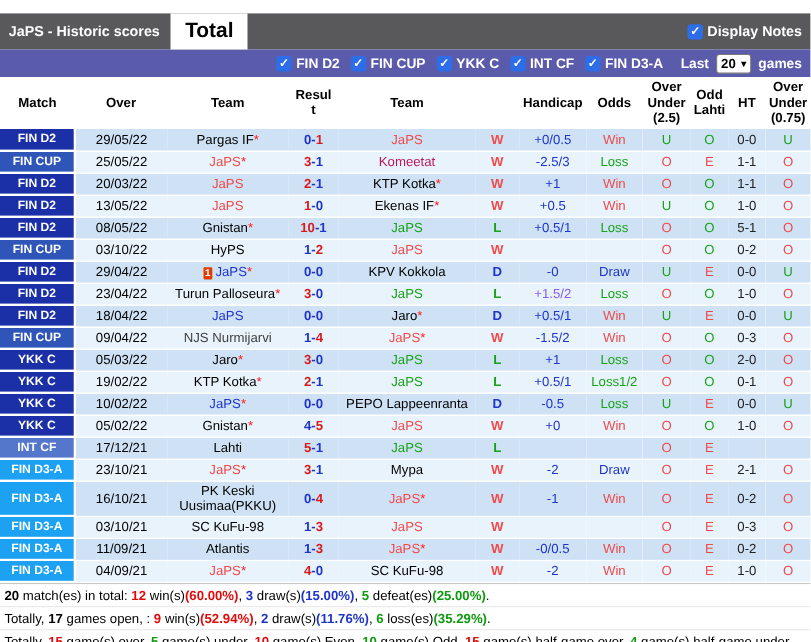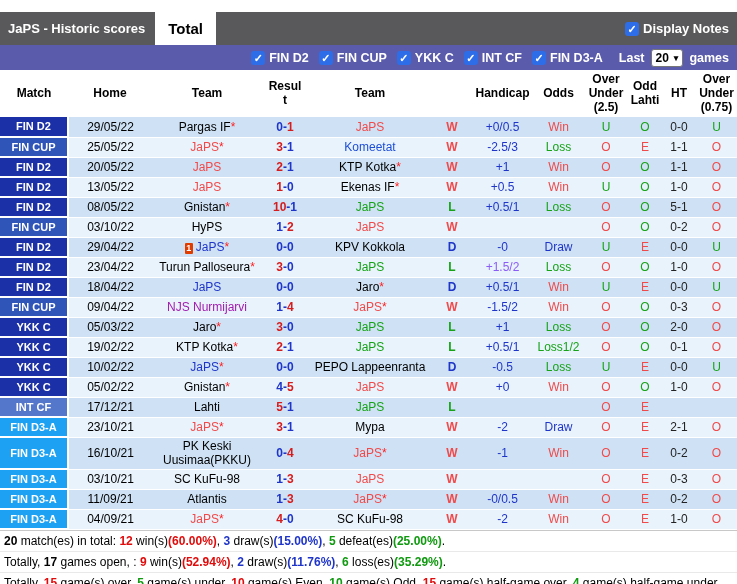--- a/index.html
+++ b/index.html
@@ -3,21 +3,21 @@
 <meta charset="utf-8">
 <style>
   * { box-sizing: border-box; }
   html,body { margin:0; padding:0; }
   body { font-family: "Liberation Sans", sans-serif; background:#fff; }
   .page { width:737px; height:584px; overflow:hidden; background:#fff;margin-top:12px; }
 
   
   .titlebar { background:#59595b; height:33px; display:flex; align-items:stretch; }
   .titlebar .title { color:#fff; font-weight:bold; font-size:13px; display:flex; align-items:center; padding:0 10px 0 8px; }
-  .tab { display:flex; align-items:center; padding:0 13px; font-size:15px; font-weight:bold; cursor:pointer; }
+  .tab { display:flex; align-items:center; padding:0 13px; font-size:19px; font-weight:bold; cursor:pointer; }
   .tab.active { background:#fff; color:#000; }
   .tab.link { color:#fff; text-decoration:underline; margin-left:6px; }
   .notes { margin-left:auto; display:flex; align-items:center; gap:4px; padding-right:8px; color:#fff; font-weight:bold; font-size:13px; cursor:pointer; }
 
   
   .cb { display:inline-block; width:14px; height:14px; background:#2e6de8; border-radius:3px; color:#fff;
         font-size:11px; line-height:14px; text-align:center; font-weight:bold; flex:0 0 auto; }
 
   
   .filterbar { background:#5b5bab; height:25px; display:flex; align-items:center; justify-content:flex-end;
@@ -106,21 +106,21 @@
         <col style="width: 61px;">
         <col style="width: 51px;">
         <col style="width: 44px;">
         <col style="width: 34px;">
         <col style="width: 34px;">
         <col style="width: 41px;">
       </colgroup>
     <thead>
         <tr id="header-row">
           <th>Match</th>
-          <th>Home</th>
+          <th>Over</th>
           <th>Team</th>
           <th class="th-result">Result</th>
           <th>Team</th>
           <th></th>
           <th>Handicap</th>
           <th>Odds</th>
           <th>Over Under (2.5)</th>
           <th>Odd Lahti</th>
           <th>HT</th>
           <th>Over Under (0.75)</th>
@@ -139,32 +139,32 @@
           <td style="color: rgb(23, 163, 23);">U</td>
           <td style="color: rgb(23, 163, 23);">O</td>
           <td style="color: rgb(34, 34, 34);">0-0</td>
           <td style="color: rgb(23, 163, 23);">U</td>
         </tr>
         <tr>
           <td class="match" style="background: rgb(46, 85, 183);">FIN CUP</td>
           <td>25/05/22</td>
           <td class="team"><span style="color: rgb(240, 74, 74);">JaPS</span><span class="star">*</span></td>
           <td class="result"><span style="color: rgb(214, 28, 28);">3</span><span style="color: rgb(31, 53, 201);">-</span><span style="color: rgb(31, 53, 201);">1</span></td>
-          <td class="team"><span style="color: #1d4ed8;">Komeetat</span></td>
+          <td class="team"><span style="color: #be185d;">Komeetat</span></td>
           <td class="wld" style="color: rgb(240, 74, 74);">W</td>
           <td style="color: rgb(31, 53, 201);">-2.5/3</td>
           <td style="color: rgb(23, 163, 23);">Loss</td>
           <td style="color: rgb(240, 74, 74);">O</td>
           <td style="color: rgb(240, 74, 74);">E</td>
           <td style="color: rgb(34, 34, 34);">1-1</td>
           <td style="color: rgb(240, 74, 74);">O</td>
         </tr>
         <tr>
           <td class="match" style="background: rgb(27, 47, 166);">FIN D2</td>
-          <td>20/05/22</td>
+          <td>20/03/22</td>
           <td class="team"><span style="color: rgb(240, 74, 74);">JaPS</span></td>
           <td class="result"><span style="color: rgb(214, 28, 28);">2</span><span style="color: rgb(31, 53, 201);">-</span><span style="color: rgb(31, 53, 201);">1</span></td>
           <td class="team"><span style="color: rgb(0, 0, 0);">KTP Kotka</span><span class="star">*</span></td>
           <td class="wld" style="color: rgb(240, 74, 74);">W</td>
           <td style="color: rgb(31, 53, 201);">+1</td>
           <td style="color: rgb(240, 74, 74);">Win</td>
           <td style="color: rgb(240, 74, 74);">O</td>
           <td style="color: rgb(23, 163, 23);">O</td>
           <td style="color: rgb(34, 34, 34);">1-1</td>
           <td style="color: rgb(240, 74, 74);">O</td>
@@ -249,21 +249,21 @@
           <td style="color: rgb(31, 53, 201);">+0.5/1</td>
           <td style="color: rgb(240, 74, 74);">Win</td>
           <td style="color: rgb(23, 163, 23);">U</td>
           <td style="color: rgb(240, 74, 74);">E</td>
           <td style="color: rgb(34, 34, 34);">0-0</td>
           <td style="color: rgb(23, 163, 23);">U</td>
         </tr>
         <tr>
           <td class="match" style="background: rgb(46, 85, 183);">FIN CUP</td>
           <td>09/04/22</td>
-          <td class="team"><span style="color: #a21caf;">NJS Nurmijarvi</span></td>
+          <td class="team"><span style="color: #404040;">NJS Nurmijarvi</span></td>
           <td class="result"><span style="color: rgb(31, 53, 201);">1</span><span style="color: rgb(31, 53, 201);">-</span><span style="color: rgb(214, 28, 28);">4</span></td>
           <td class="team"><span style="color: rgb(240, 74, 74);">JaPS</span><span class="star">*</span></td>
           <td class="wld" style="color: rgb(240, 74, 74);">W</td>
           <td style="color: rgb(31, 53, 201);">-1.5/2</td>
           <td style="color: rgb(240, 74, 74);">Win</td>
           <td style="color: rgb(240, 74, 74);">O</td>
           <td style="color: rgb(23, 163, 23);">O</td>
           <td style="color: rgb(34, 34, 34);">0-3</td>
           <td style="color: rgb(240, 74, 74);">O</td>
         </tr>

